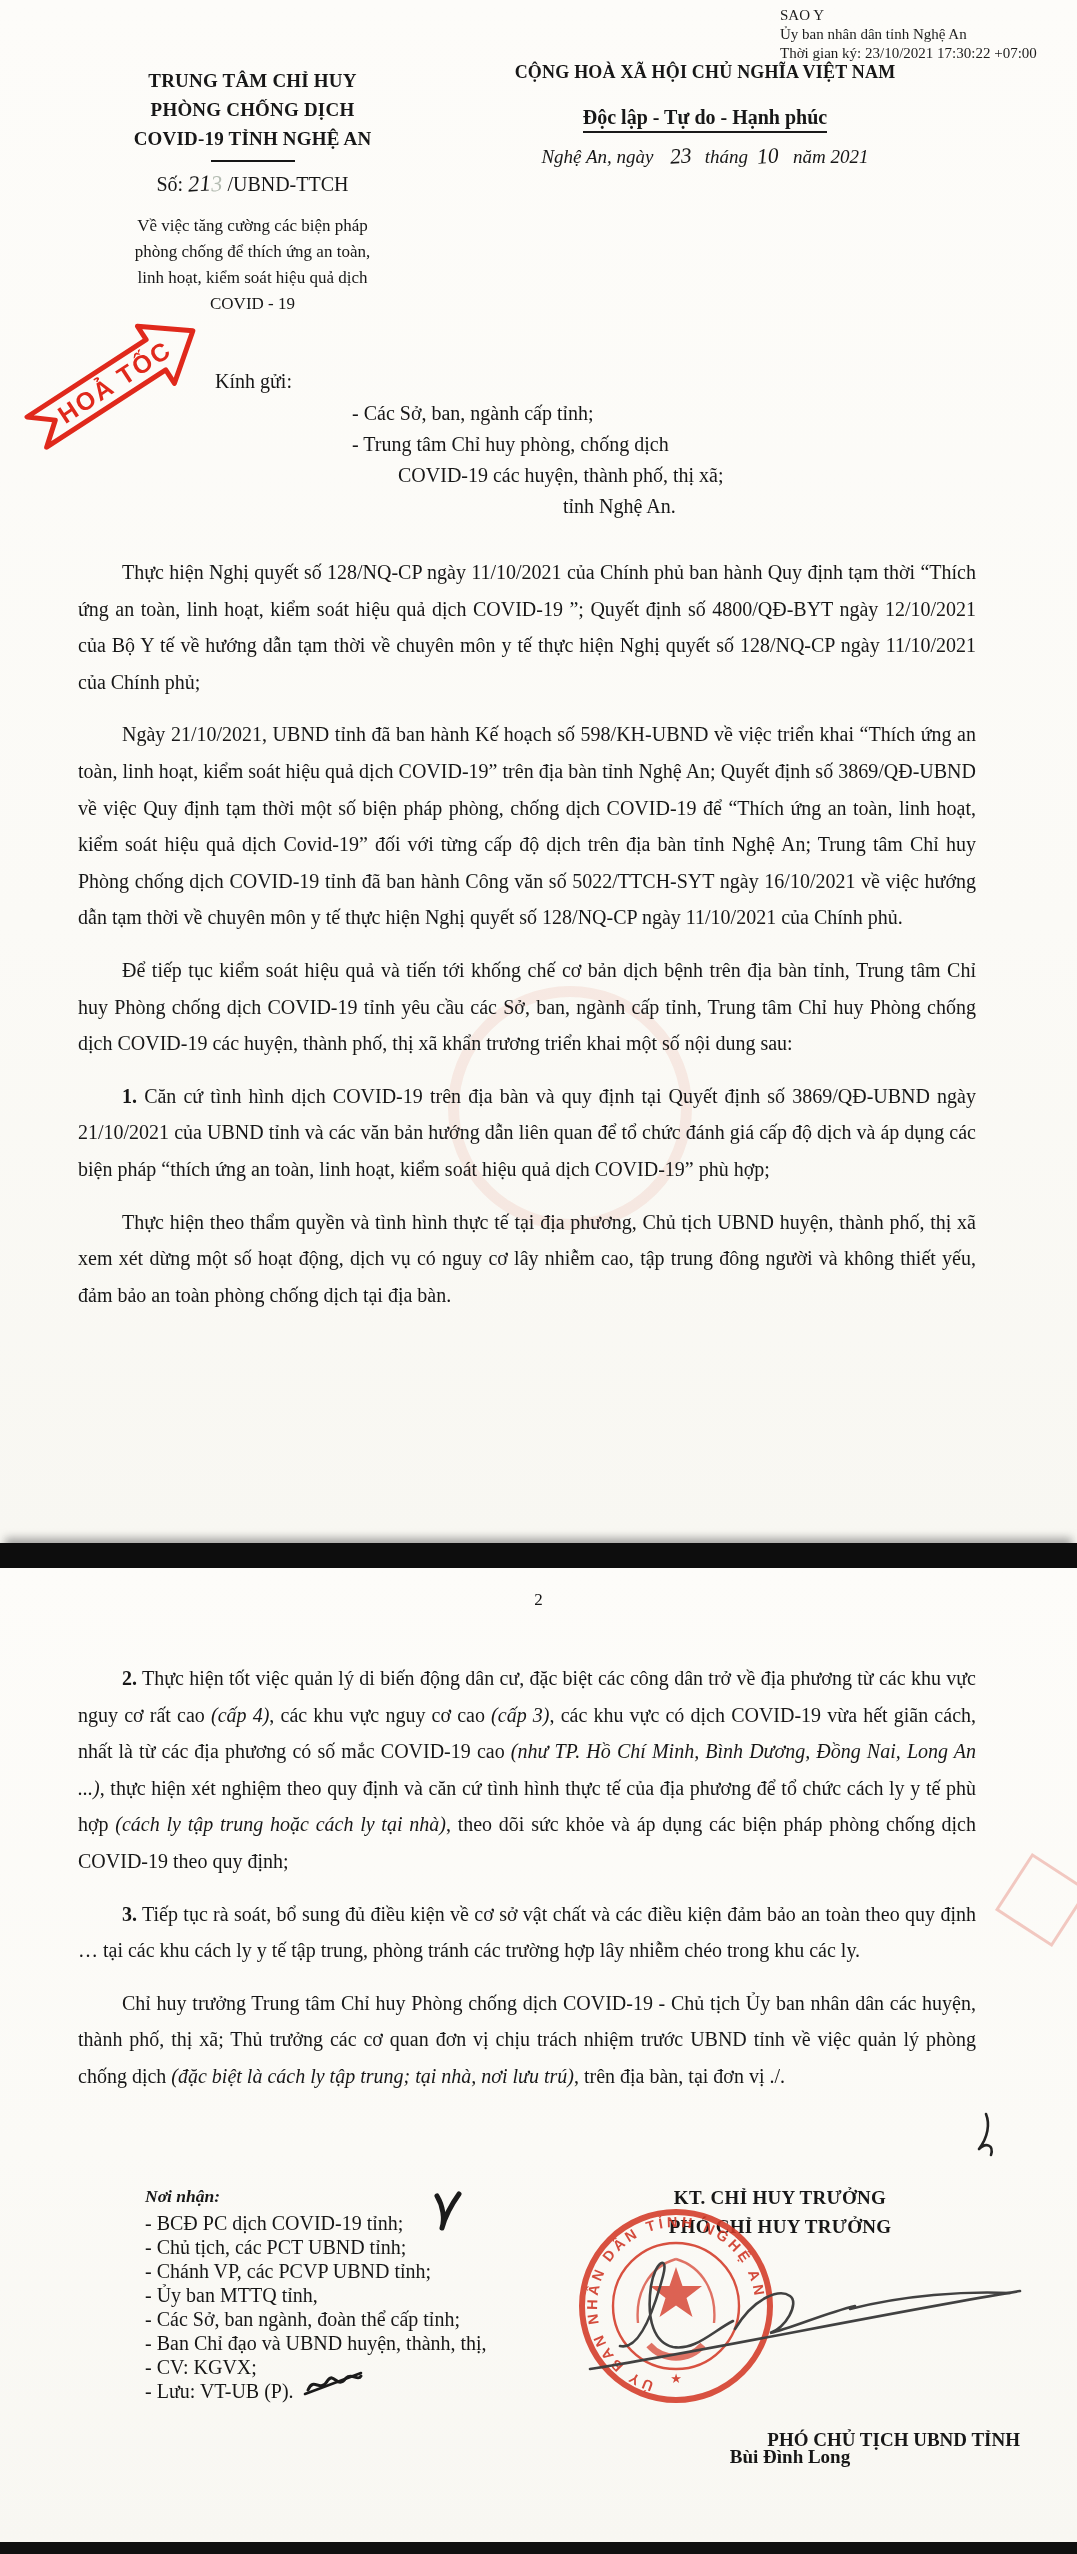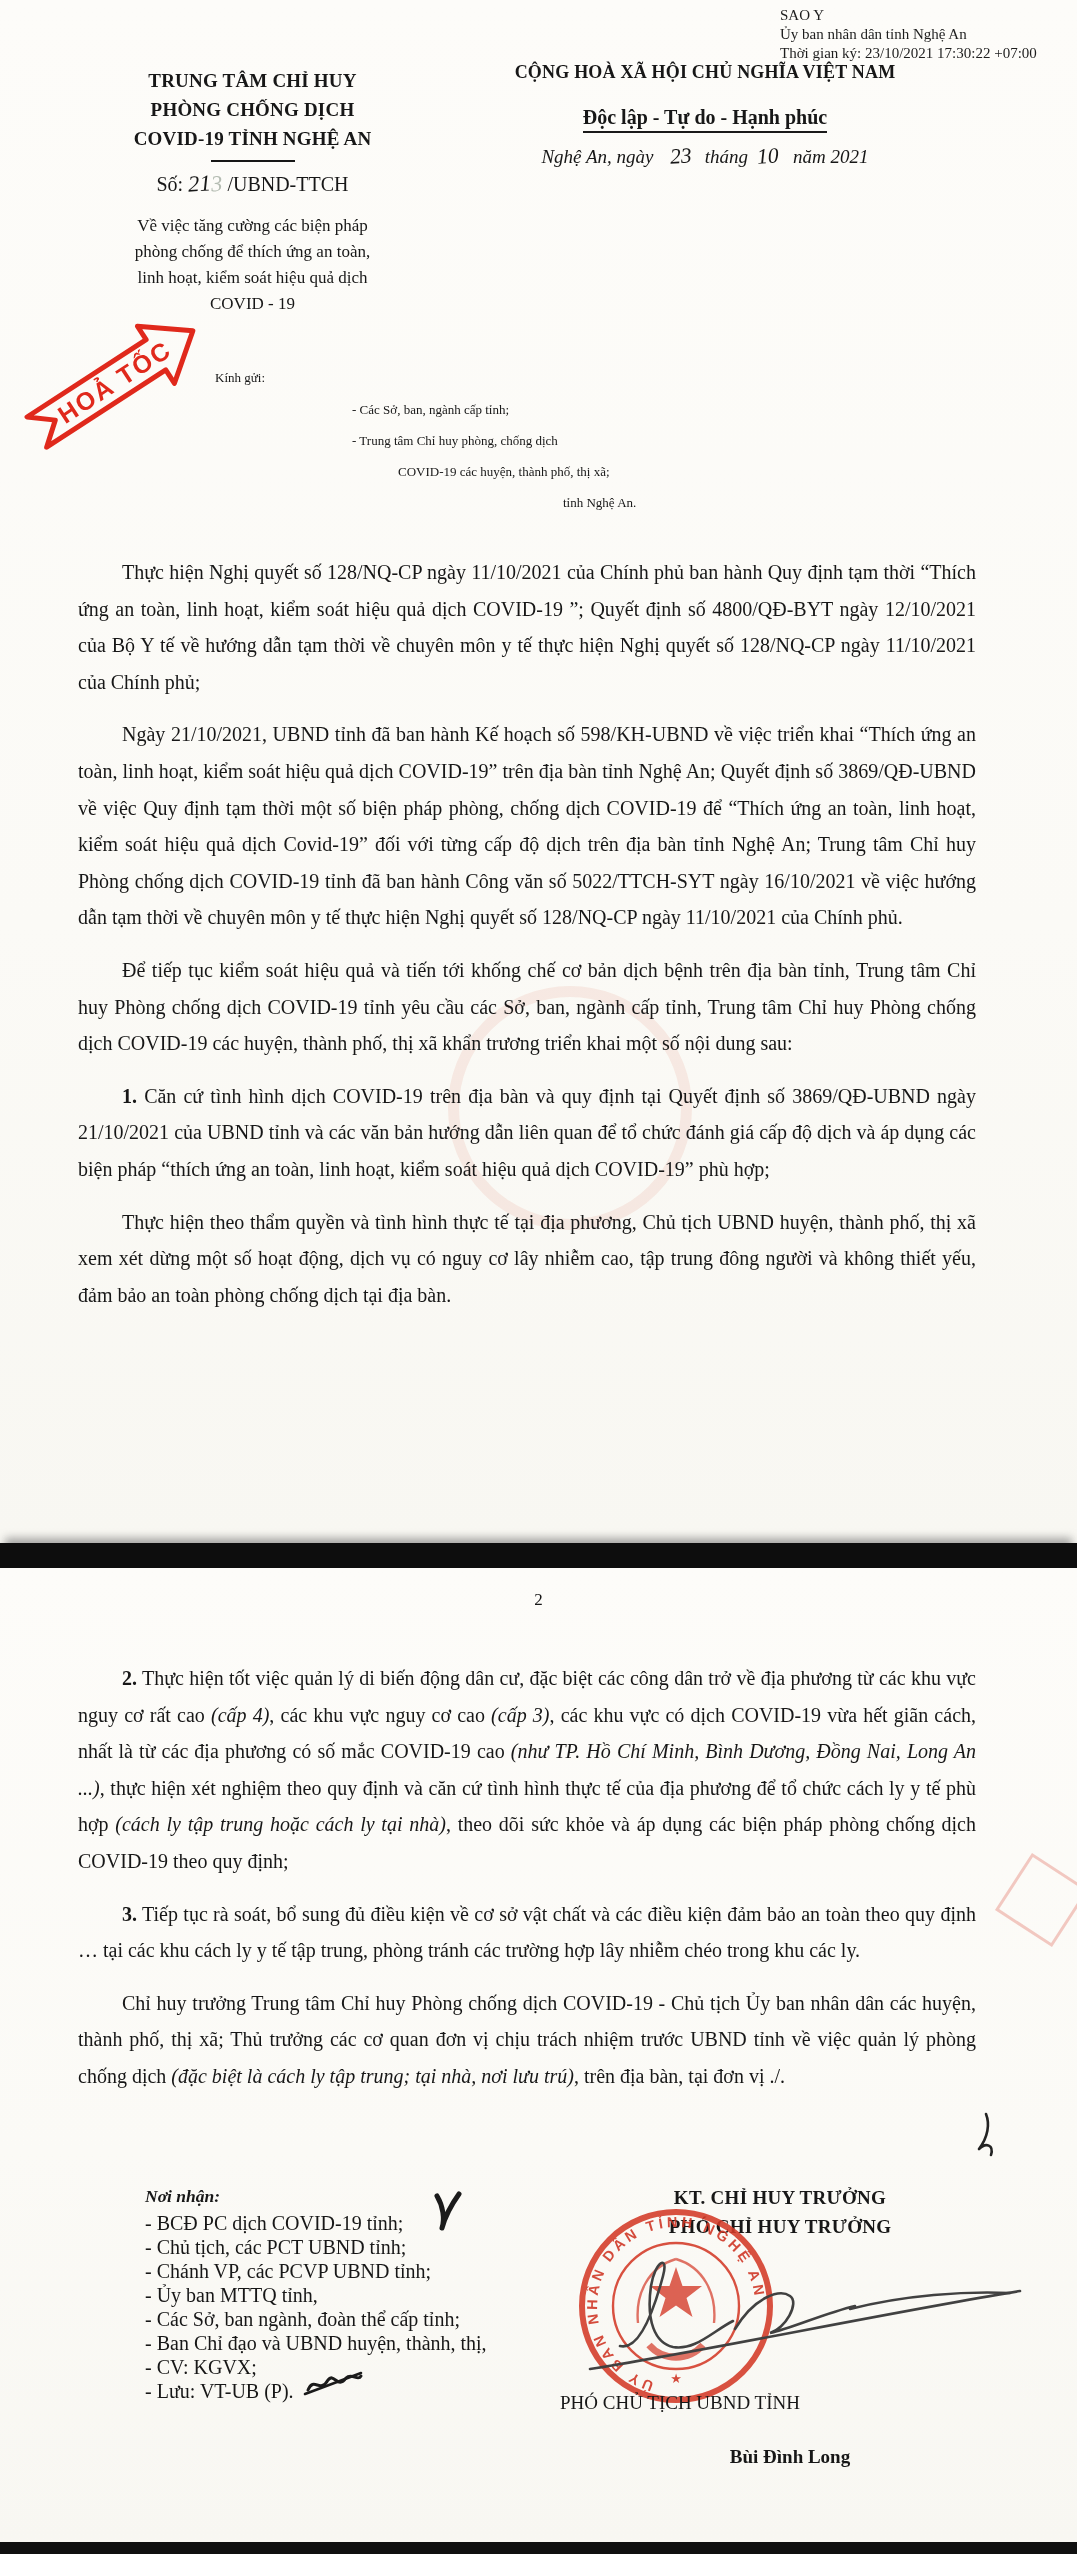--- a/index.html
+++ b/index.html
@@ -25,37 +25,37 @@
   
   .hdr-right{position:absolute;left:420px;top:62px;width:570px;text-align:center;}
   .nat1{font-weight:bold;font-size:18px;letter-spacing:.2px;}
   .nat2{display:inline-block;font-weight:bold;font-size:20px;margin-top:5px;padding-bottom:2px;border-bottom:2px solid #1a1a1a;}
   .dateline{margin-top:11px;font-style:italic;font-size:19px;}
 
   .hand{display:inline-block;font-style:italic;transform:rotate(-4deg);font-size:1.14em;font-weight:500;}
   .hand-faint{color:#8f9b8d;opacity:.65;}
 
   
-  .kg{position:absolute;font-size:13px;}
+  .kg{position:absolute;font-size:20px;}
 
   
   .body-flow{position:absolute;left:62px;width:930px;}
   .body-flow p{margin:16px;font-size:20px;line-height:36.6px;text-align:justify;text-indent:44px;}
   .body-flow .b{font-weight:bold;}
   .body-flow .i{font-style:italic;}
 
   
   .pagenum{position:absolute;left:0;top:22px;width:1077px;text-align:center;font-size:17px;}
   .noinhan{position:absolute;left:145px;top:618px;}
   .noinhan-label{font-weight:bold;font-style:italic;font-size:17.5px;margin-bottom:4px;}
   .noinhan-list div{font-size:20px;line-height:24px;}
 
   .sigblock{position:absolute;left:545px;top:615px;width:470px;text-align:center;}
   .kt1,.kt2{font-weight:bold;font-size:19px;line-height:29px;letter-spacing:.3px;}
-  .sig-title{position:absolute;left:560px;top:824px;width:460px;text-align:left;font-weight:normal;font-size:19px;}
+  .sig-title{position:absolute;left:560px;top:861px;width:460px;text-align:right;font-weight:bold;font-size:19px;}
   .sig-name{position:absolute;left:560px;top:878px;width:460px;text-align:center;font-weight:bold;font-size:19px;}
 
   .abs{position:absolute;}
   .bleed-seal{position:absolute;left:448px;top:986px;width:222px;height:222px;border-radius:50%;
               border:11px solid rgba(214,84,62,.10);}
   .red-artifact{position:absolute;left:1008px;top:1866px;width:62px;height:62px;
                 border:3px solid rgba(214,70,50,.28);transform:rotate(33deg);}
 </style>
 </head>
 <body>

